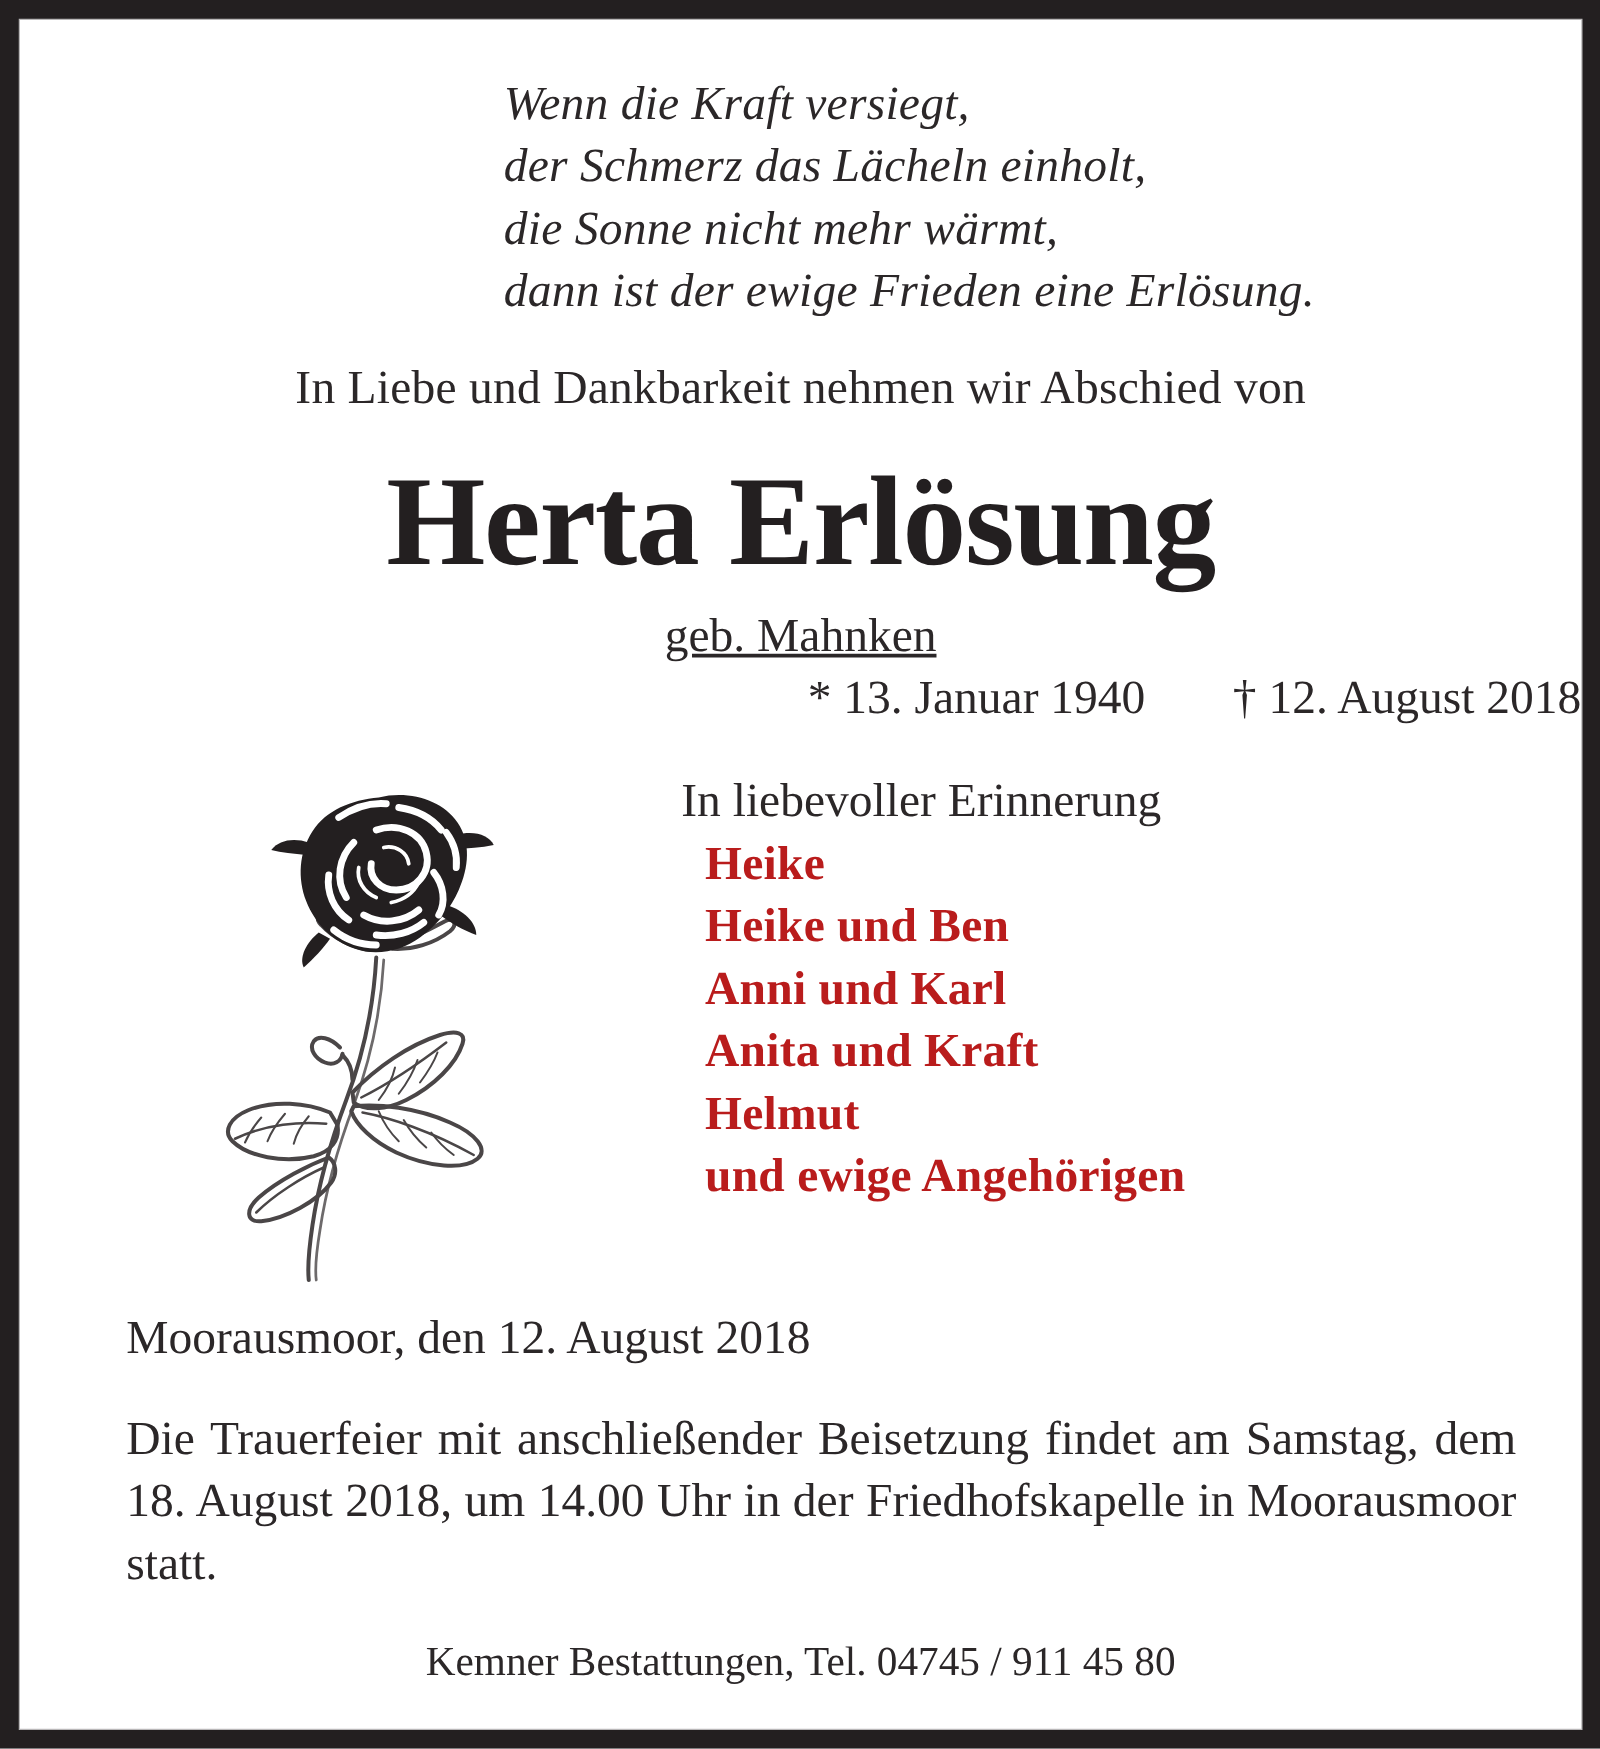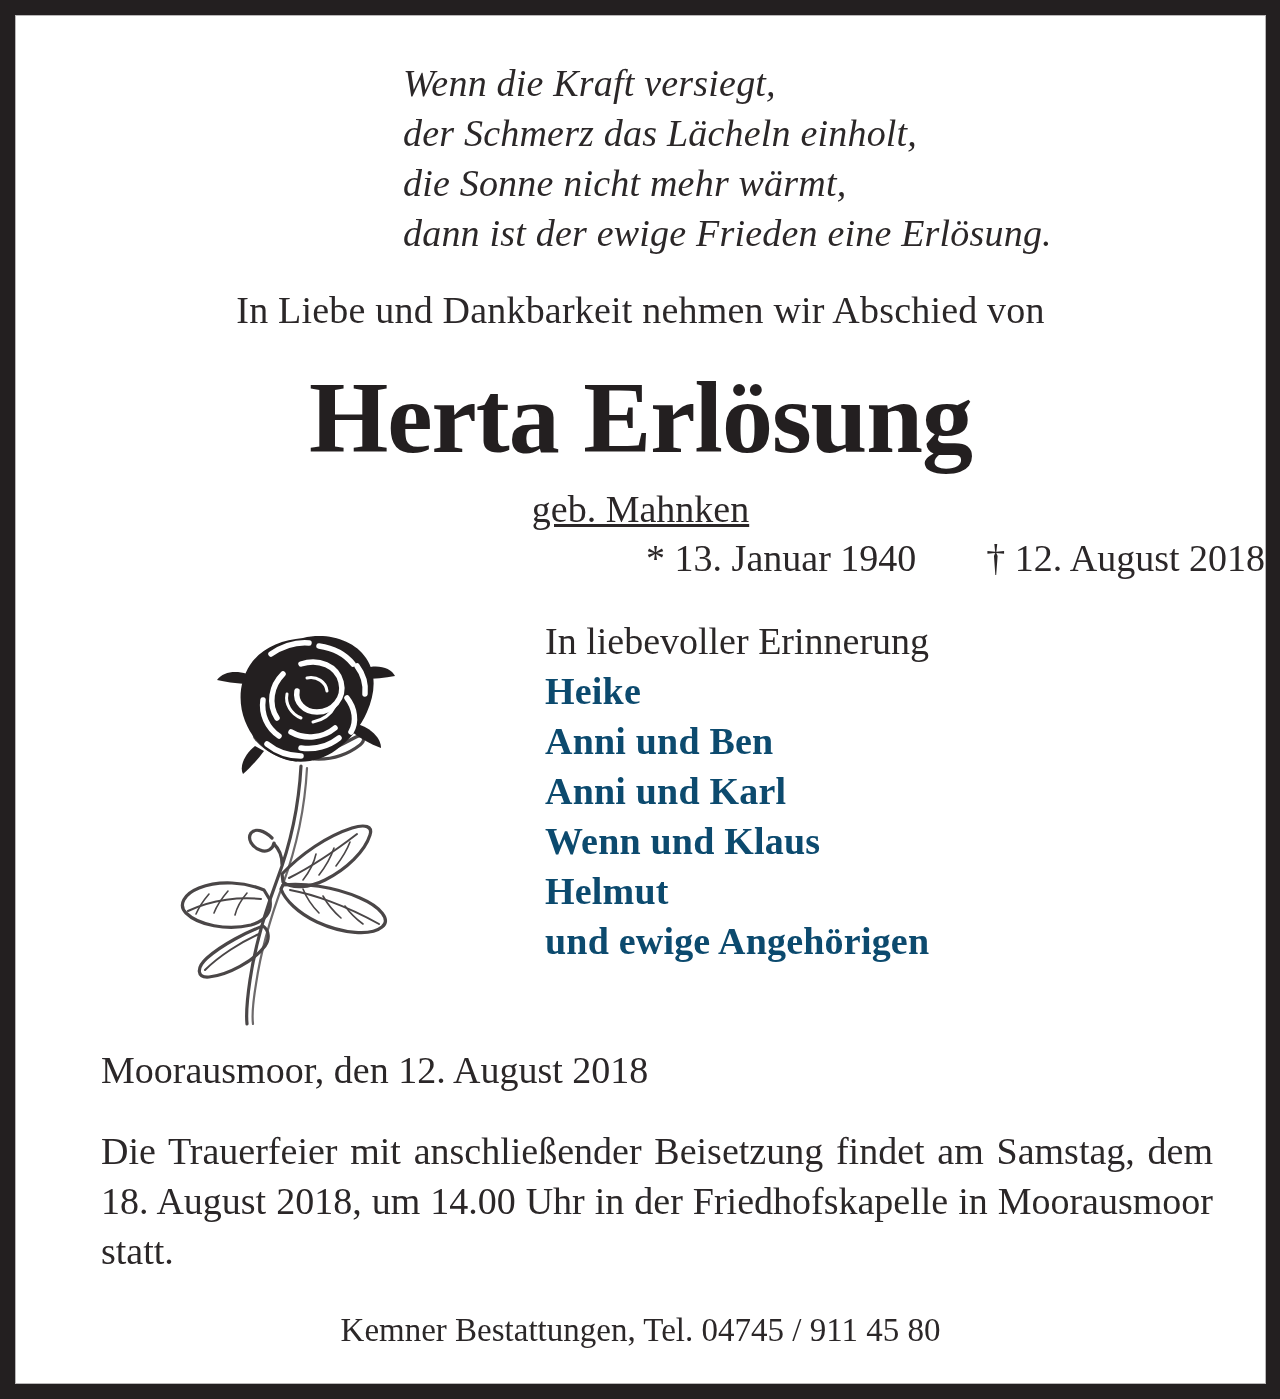--- a/index.html
+++ b/index.html
@@ -123,22 +123,23 @@
   }
   .names .memoriam {
     font-size: 38px;
     line-height: 50px;
     color: #2b2728;
   }
   .names .nm {
     font-size: 38px;
     line-height: 50px;
     font-weight: bold;
-    color: #0c4a6e;
+    color: #b91c1c;
     letter-spacing: 0.2px;
+    margin-left: 19px;
   }
 
   
   .placedate {
     position: absolute;
     left: 85px;
     top: 1031px;
     font-size: 38px;
     line-height: 46px;
     color: #2b2728;
@@ -254,23 +255,23 @@
               <path d="M136 66 C134 76, 140 86, 150 90"></path>
               <path d="M162 94 C172 92, 180 86, 184 78"></path>
             </g>
           </g>
         </svg>
       </div>
 
       <div class="names">
         <div class="memoriam">In liebevoller Erinnerung</div>
         <div class="nm">Heike</div>
-        <div class="nm">Anni und Ben</div>
+        <div class="nm">Heike und Ben</div>
         <div class="nm">Anni und Karl</div>
-        <div class="nm">Wenn und Klaus</div>
+        <div class="nm">Anita und Kraft</div>
         <div class="nm">Helmut</div>
         <div class="nm">und ewige Angehörigen</div>
       </div>
     </div>
 
     <div class="placedate">Moorausmoor, den 12. August 2018</div>
 
     <div class="ceremony">Die Trauerfeier mit anschließender Beisetzung findet am Samstag, dem 18. August 2018, um 14.00 Uhr in der Friedhofskapelle in Moorausmoor statt.</div>
 
     <div class="footer">Kemner Bestattungen, Tel. 04745 / 911 45 80</div>

